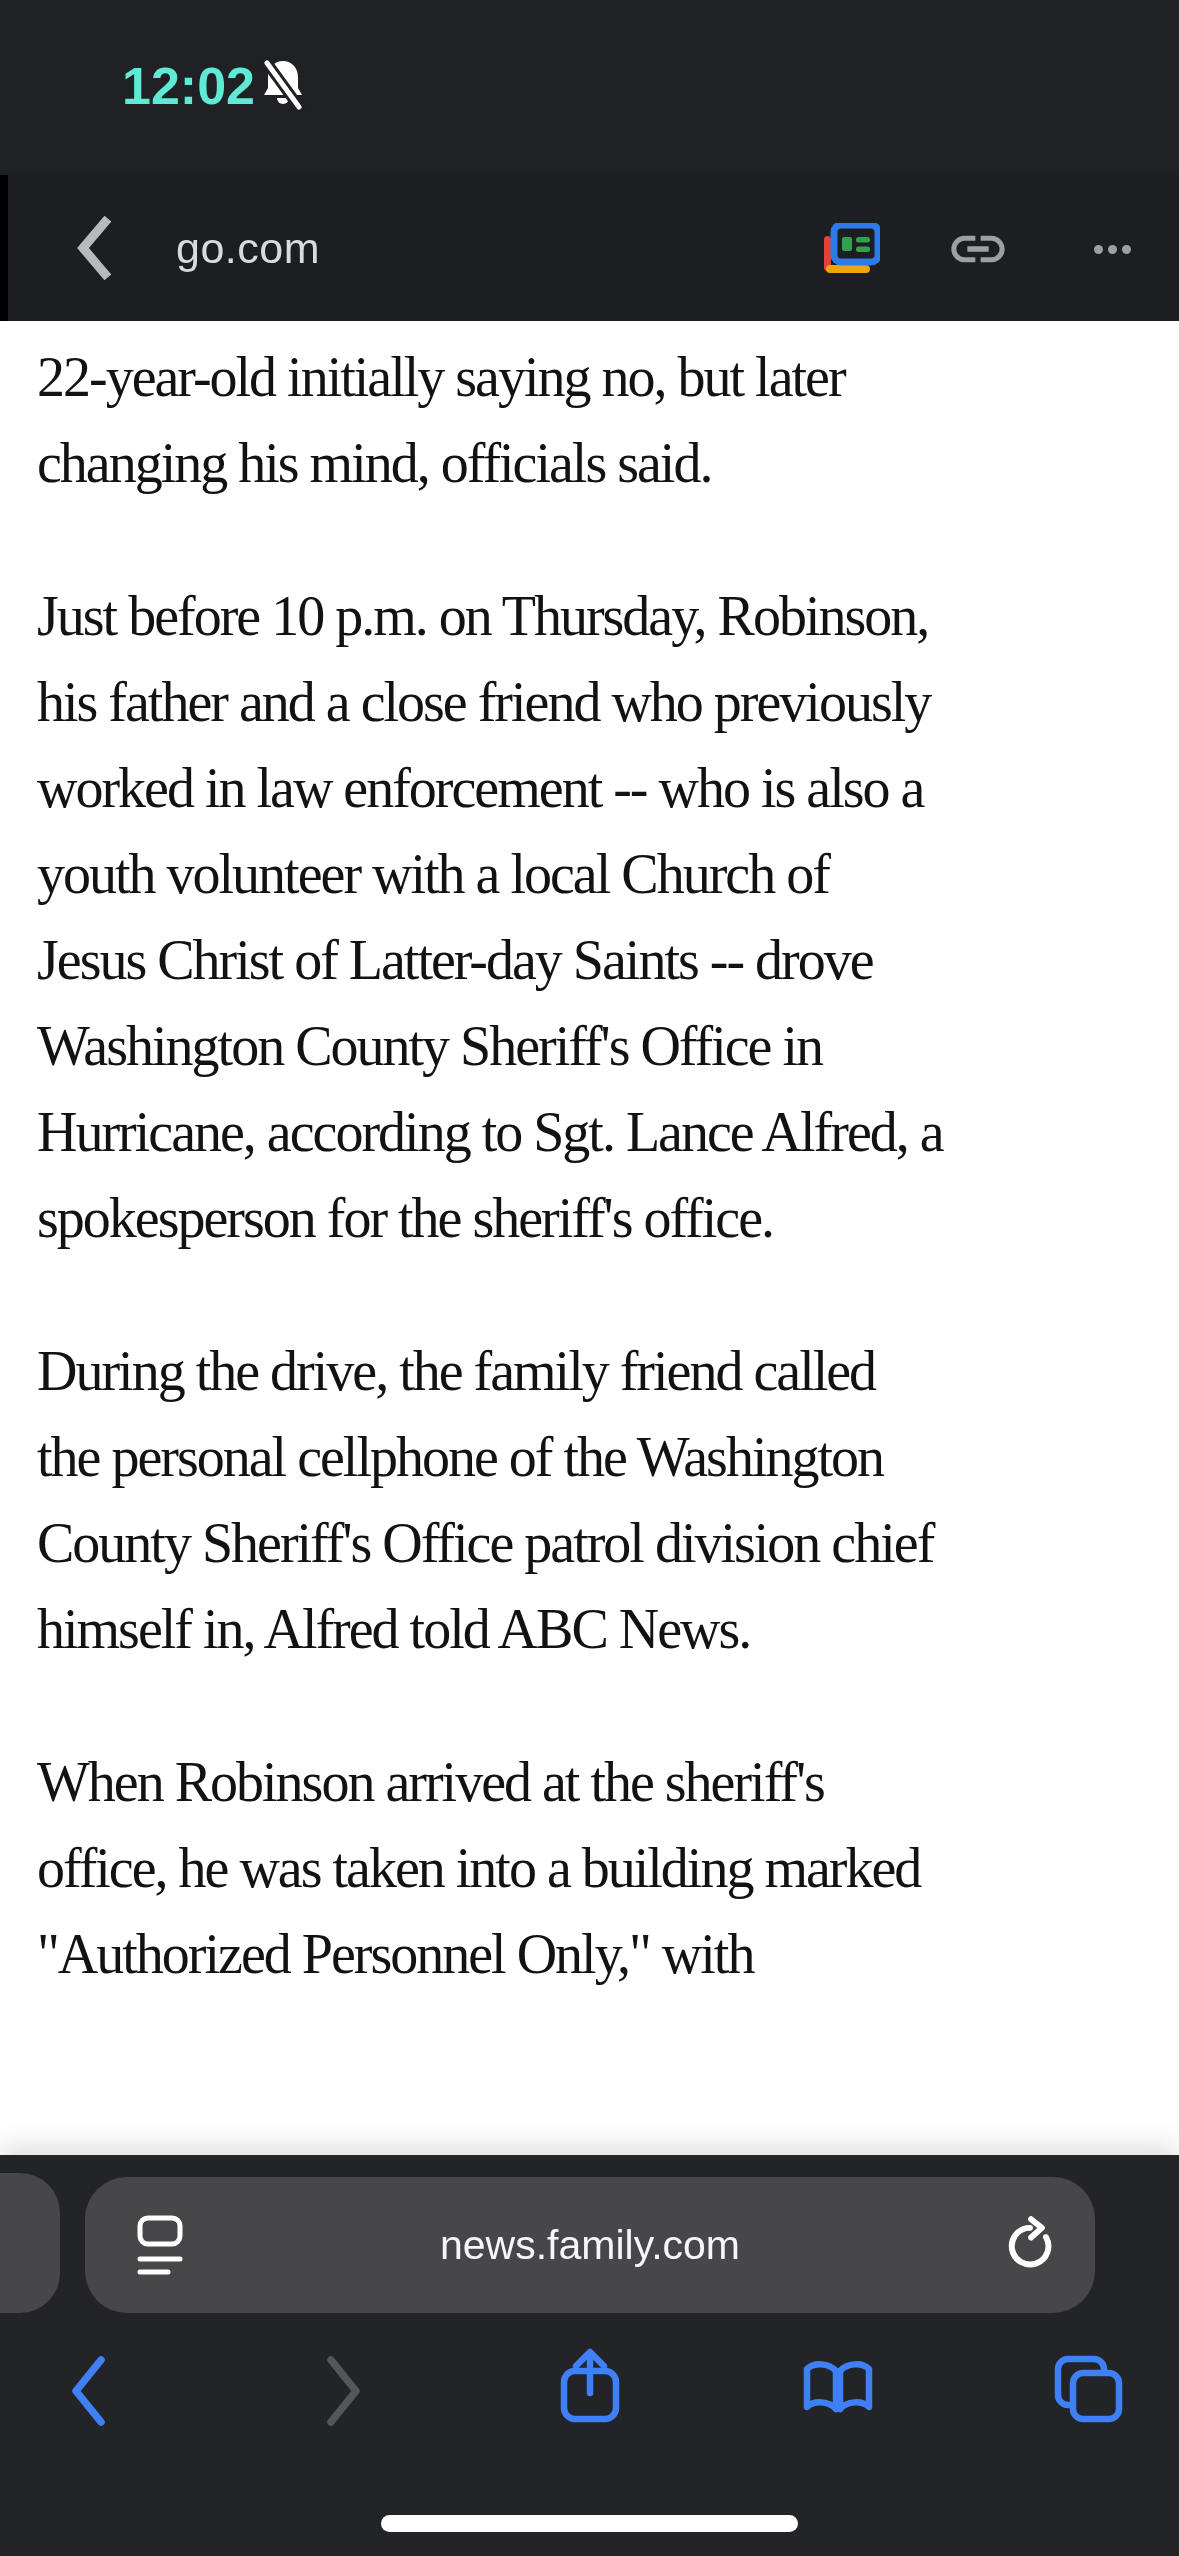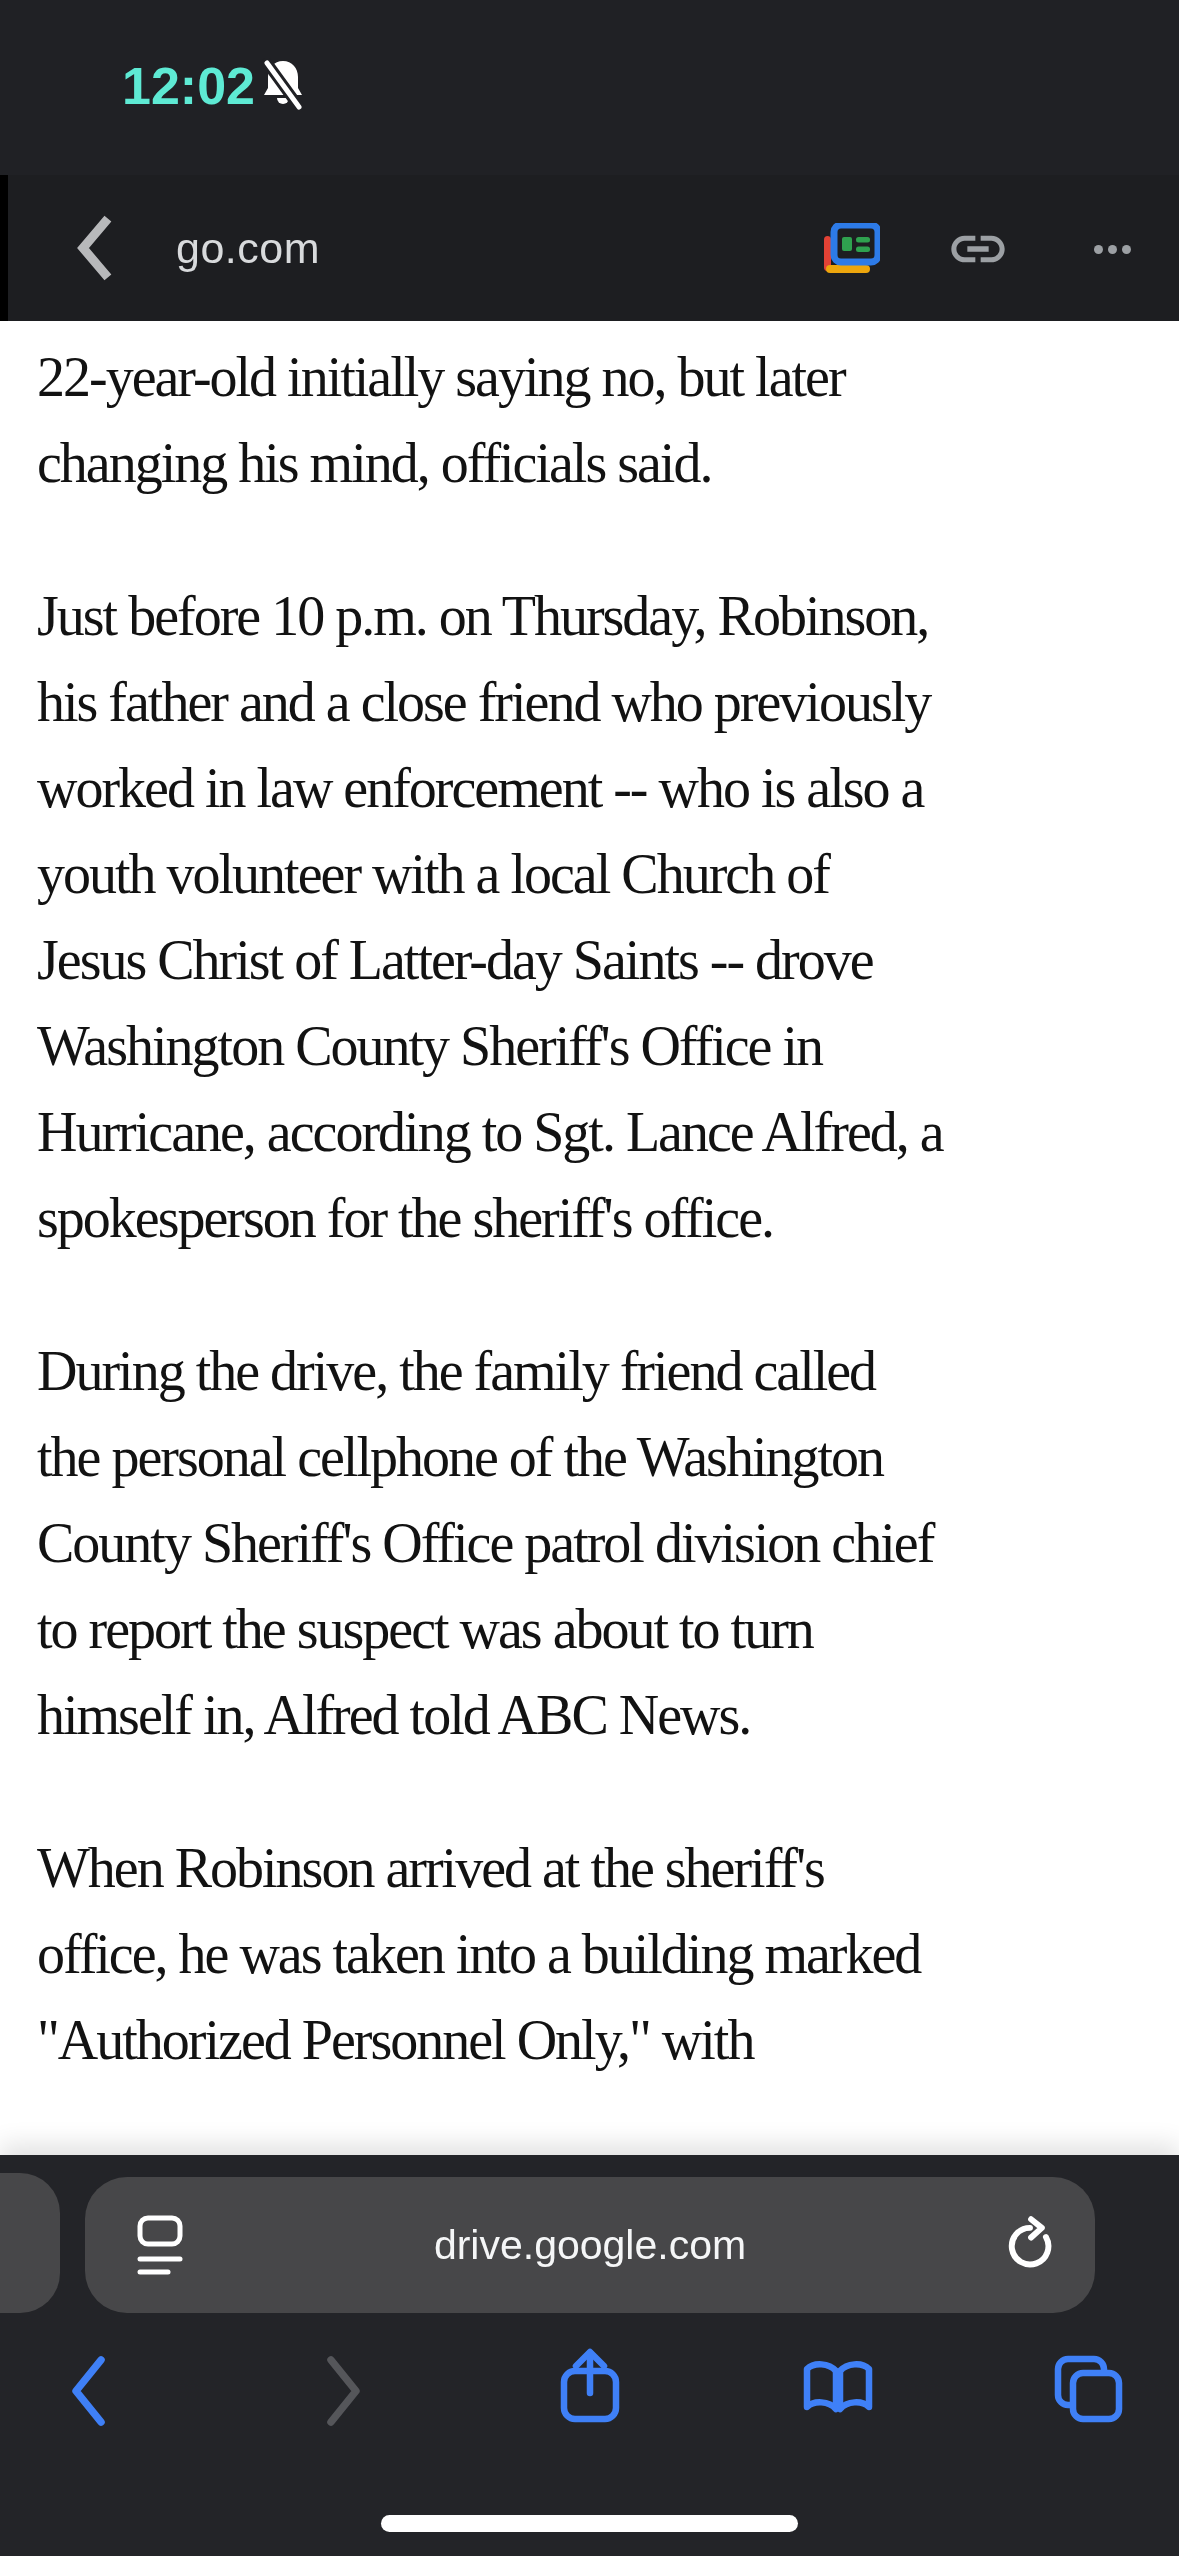--- a/index.html
+++ b/index.html
@@ -125,40 +125,39 @@
         <div class="tline">youth volunteer with a local Church of</div>
         <div class="tline">Jesus Christ of Latter-day Saints -- drove</div>
         <div class="tline">Washington County Sheriff's Office in</div>
         <div class="tline">Hurricane, according to Sgt. Lance Alfred, a</div>
         <div class="tline">spokesperson for the sheriff's office.</div>
       </div>
     <div class="para">
         <div class="tline">During the drive, the family friend called</div>
         <div class="tline">the personal cellphone of the Washington</div>
         <div class="tline">County Sheriff's Office patrol division chief</div>
-        <div class="tline">to report the suspect was about to turn</div>
         <div class="tline">himself in, Alfred told ABC News.</div>
       </div>
     <div class="para">
         <div class="tline">When Robinson arrived at the sheriff's</div>
         <div class="tline">office, he was taken into a building marked</div>
         <div class="tline">"Authorized Personnel Only," with</div>
       </div>
   </div>
 
   <div class="bottom-chrome">
     <div class="side-card"></div>
 
     <div class="url-pill">
       <svg class="reader" width="46" height="62" viewBox="0 0 46 62">
         <rect x="3" y="3" width="40" height="26" rx="8" class="s-white" stroke-width="5"></rect>
         <line x1="3" y1="44" x2="43" y2="44" class="s-white" stroke-width="5"></line>
         <line x1="3" y1="57" x2="31" y2="57" class="s-white" stroke-width="5"></line>
       </svg>
-      <div class="pill-text">drive.google.com</div>
+      <div class="pill-text">news.family.com</div>
       <svg class="refresh" width="52" height="56" viewBox="0 0 48 52">
         <path d="M24,11 A17,17 0 1 0 38.8,19.5" class="s-white" stroke-width="5.5"></path>
         <polyline points="25,3 35,11 25,20" class="s-white" stroke-width="5.5"></polyline>
       </svg>
     </div>
 
     <svg class="tb-back" width="46" height="76" viewBox="0 0 46 76">
       <polyline points="36,7 11,38 36,69" class="s-blue" stroke-width="7.5"></polyline>
     </svg>
     <svg class="tb-fwd" width="46" height="76" viewBox="0 0 46 76">

